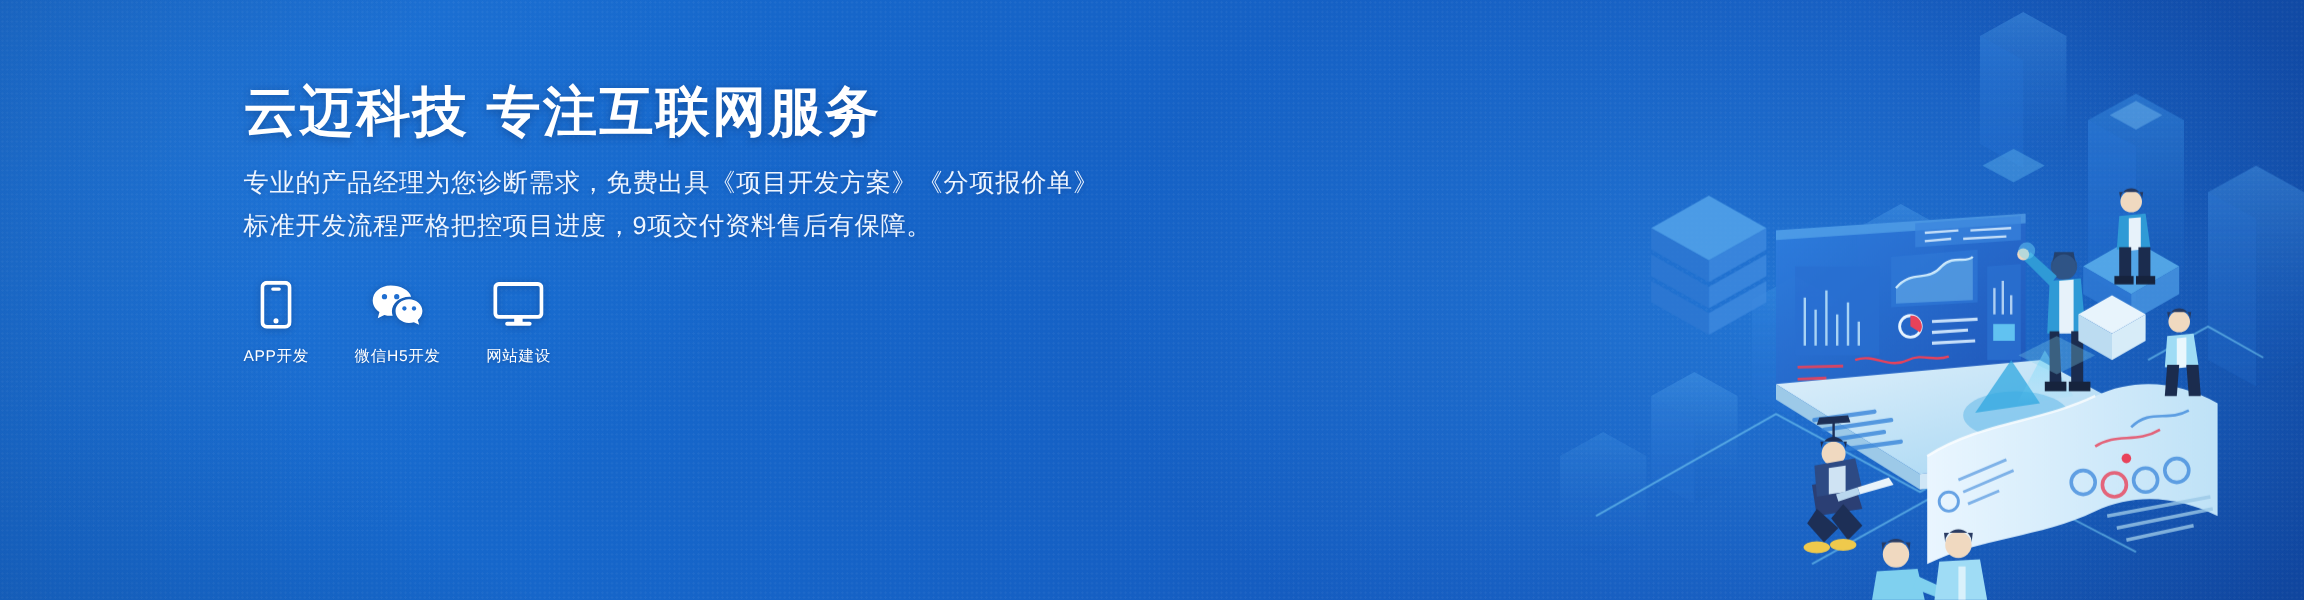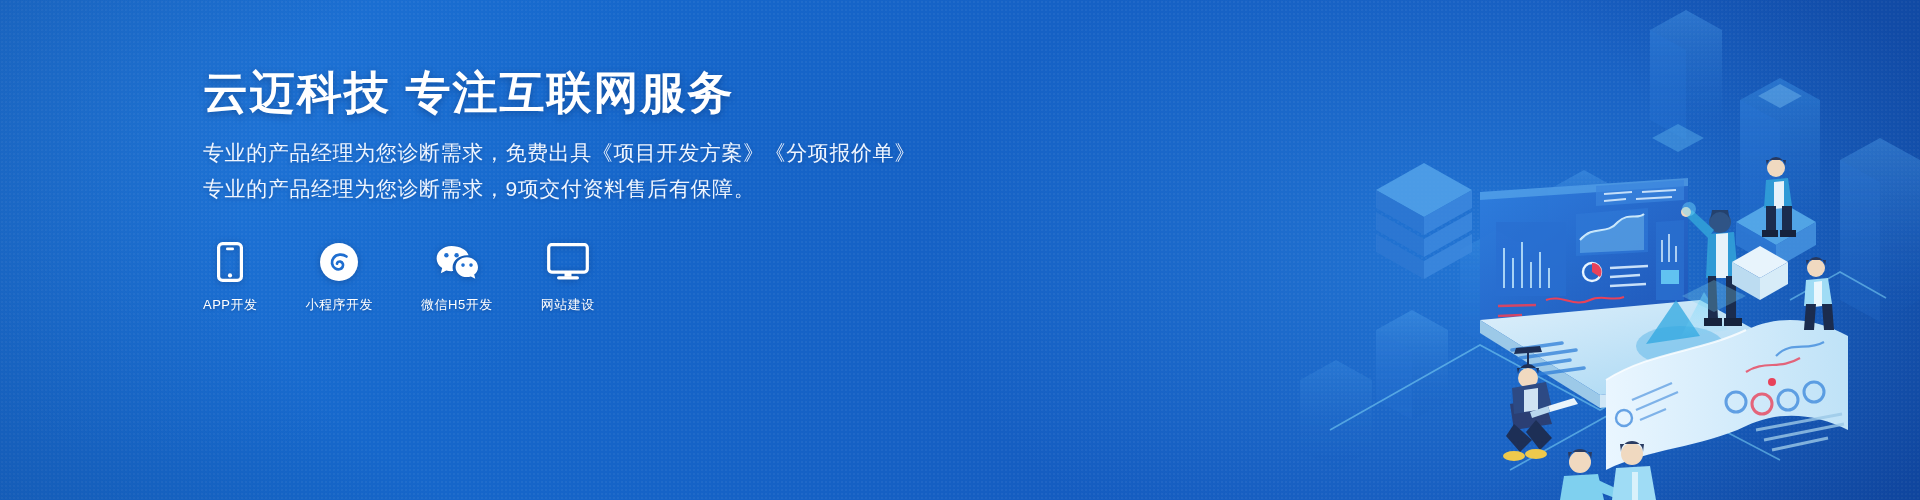--- a/index.html
+++ b/index.html
@@ -46,22 +46,22 @@
   .sub{
     margin-top:16px;
     font-size:21px;line-height:36px;color:#eef5ff;
     letter-spacing:.6px;
     text-shadow:0 1px 4px rgba(3,28,75,.25);
     white-space:nowrap;
   }
 
   
   .services{
-    position:absolute;left:203px;top:240px;z-index:12;
-    display:flex;align-items:flex-start;gap:48px;
+    position:absolute;left:203px;top:232px;z-index:12;
+    display:flex;align-items:flex-start;gap:38px;
   }
   .svc{
     display:flex;flex-direction:column;align-items:center;width:auto;
   }
   .svc-ico{
     height:44px;width:52px;
     display:flex;align-items:center;justify-content:center;
     margin-bottom:12px;
   }
   .svc-ico svg{ display:block; filter:drop-shadow(0 1px 3px rgba(3,28,75,.3)); }
@@ -309,48 +309,37 @@
         <path d="M502 296 L534 280 L566 296 L534 312 Z" fill="#7fd0ef" opacity=".35"></path>
         <path d="M472 138 L498 124 L524 138 L498 152 Z" fill="#5cb0ec" opacity=".5"></path>
       </g>
     </svg>
   </div>
 
   <div class="copy">
     <div class="headline">云迈科技 专注互联网服务</div>
     <div class="sub">
       <div>专业的产品经理为您诊断需求，免费出具《项目开发方案》《分项报价单》</div>
-      <div>专业的产品经理为您诊断需求，9项交付资料售后有保障。</div>
+      <div>标准开发流程严格把控项目进度，9项交付资料售后有保障。</div>
     </div>
   </div>
 
   <div class="services">
 
     <div class="svc">
       <span class="svc-ico">
         <svg width="26" height="40" viewBox="0 0 26 40">
           <rect x="1.6" y="1.6" width="22.8" height="36.8" rx="4" ry="4" fill="none" stroke="#ffffff" stroke-width="3.2"></rect>
           <rect x="9" y="5.6" width="8" height="2.6" rx="1.3" fill="#ffffff"></rect>
           <circle cx="13" cy="33.4" r="2.1" fill="#ffffff"></circle>
         </svg>
       </span>
       <span class="svc-label">APP开发</span>
     </div>
 
-    <div class="svc">
-      <span class="svc-ico">
-        <svg width="40" height="40" viewBox="0 0 40 40">
-          <circle cx="20" cy="20" r="19" fill="#ffffff"></circle>
-          <path d="M27.5 14.5 C23.5 11.6 17.5 12.1 14.6 15.8 C11.9 19.2 12.6 24 16.2 26.4
-                   C18.9 28.2 22.3 27.4 23.6 25 C24.8 22.8 23.7 20.2 21.4 19.6
-                   C19.7 19.2 18.2 20.2 18.0 21.7" fill="none" stroke="#1f6ed0" stroke-width="2.7" stroke-linecap="round" stroke-linejoin="round"></path>
-        </svg>
-      </span>
-      <span class="svc-label">小程序开发</span>
-    </div>
 
     <div class="svc">
       <span class="svc-ico">
         <svg width="44" height="38" viewBox="0 0 44 38">
           <path d="M16.5 3 C8.2 3 1.6 8.6 1.6 15.4 C1.6 19.3 3.8 22.8 7.2 25.1
                    L5.8 30.2 L11.3 27.4 C12.9 27.9 14.7 28.2 16.5 28.2
                    C17.1 28.2 17.6 28.1 18.2 28.1 C17.8 26.9 17.6 25.7 17.6 24.4
                    C17.6 17.6 24.1 12.2 32.1 12.2 C32.6 12.2 33.1 12.2 33.6 12.3
                    C32.2 7 24.9 3 16.5 3 Z" fill="#ffffff"></path>
           <circle cx="11.4" cy="12.2" r="2.2" fill="#1f6ed0"></circle>

